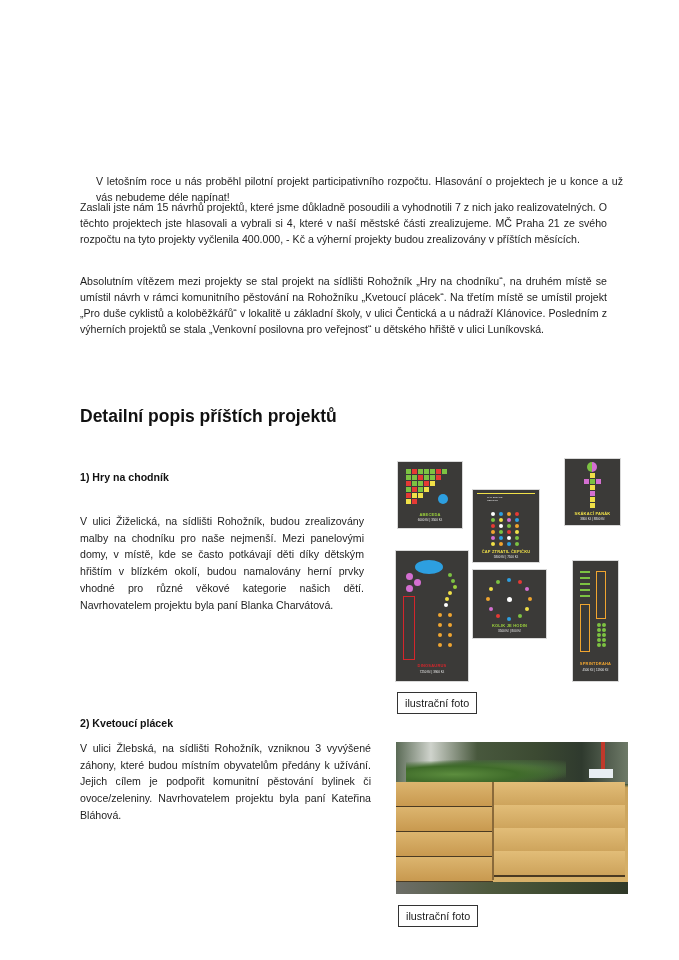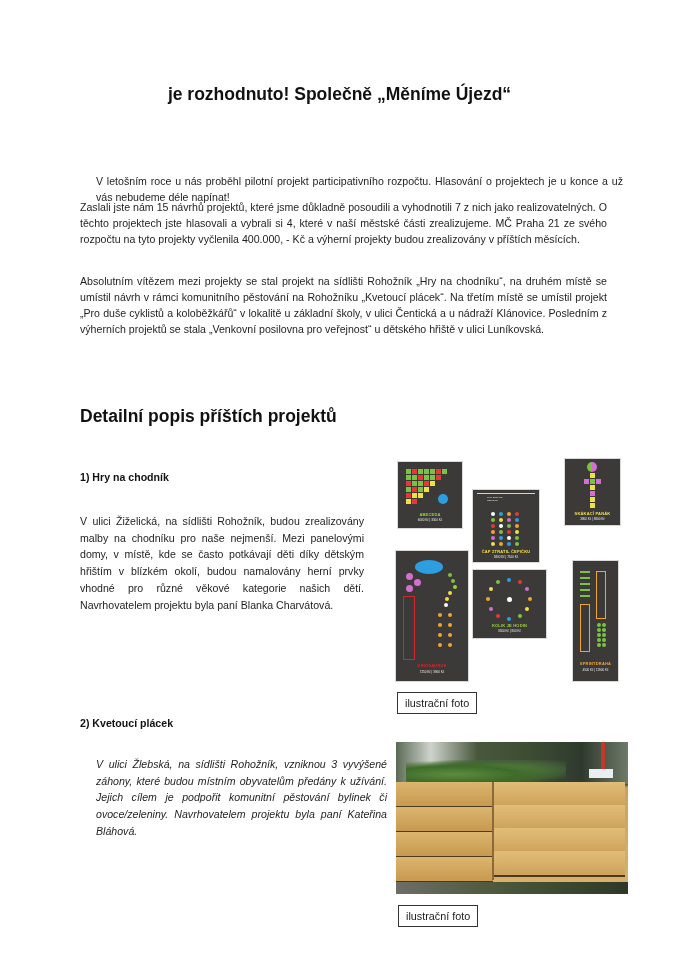--- a/index.html
+++ b/index.html
@@ -37,21 +37,20 @@
     .board.l { left: 0; width: 97px; background: linear-gradient(180deg, #dcb56f, #c8994f); }
     .board.r { left: 97px; width: 132px; background: linear-gradient(180deg, #e2bd78, #cda35b); }
     .photo .ground { position: absolute; left: 0; bottom: 0; width: 100%; height: 12px;
                      background: linear-gradient(90deg, #6d6e68, #4f5a3e 40%, #3d4a30 70%, #2f3828); }
     .corner { position: absolute; left: 96px; top: 40px; width: 2px; height: 98px; background: #8a6a3a; }
   </style>
 </head>
 <body>
 
 <div class="title">
-  <div>je rozhodnuto! Společně „Měníme Újezd“</div>
 </div>
 
 <p class="para" style="top:157px; margin:16px;">V letošním roce u nás proběhl pilotní projekt participativního rozpočtu. Hlasování o projektech je u konce a už vás nebudeme déle napínat!</p>
 <p class="para" style="top:199px; margin:0;">Zaslali jste nám 15 návrhů projektů, které jsme důkladně posoudili a vyhodnotili 7 z nich jako realizovatelných. O těchto projektech jste hlasovali a vybrali si 4, které v naší městské části zrealizujeme. MČ Praha 21 ze svého rozpočtu na tyto projekty vyčlenila 400.000, - Kč a výherní projekty budou zrealizovány v příštích měsících.</p>
 <p class="para" style="top:273px; margin:0;">Absolutním vítězem mezi projekty se stal projekt na sídlišti Rohožník „Hry na chodníku“, na druhém místě se umístil návrh v rámci komunitního pěstování na Rohožníku „Kvetoucí plácek“. Na třetím místě se umístil projekt „Pro duše cyklistů a koloběžkářů“ v lokalitě u základní školy, v ulici Čentická a u nádraží Klánovice. Posledním z výherních projektů se stala „Venkovní posilovna pro veřejnost“ u dětského hřiště v ulici Luníkovská.</p>
 
 <div class="h2">Detailní popis příštích projektů</div>
 
 <div class="h3" style="top:471px;">1) Hry na chodník</div>
 <p class="body-text" style="top:513px; width:284px; margin:0;">V ulici Žiželická, na sídlišti Rohožník, budou zrealizovány malby na chodníku pro naše nejmenší. Mezi panelovými domy, v místě, kde se často potkávají děti díky dětským hřištím v blízkém okolí, budou namalovány herní prvky vhodné pro různé věkové kategorie našich dětí. Navrhovatelem projektu byla paní Blanka Charvátová.</p>
@@ -198,21 +197,21 @@
     <div class="dot" style="left:24px;top:82px;background:#7cc242"></div>
       <div class="dot" style="left:29px;top:82px;background:#7cc242"></div>
     <div class="lbl" style="top: 100px; color: rgb(240, 165, 48);">SPRINTDRAHA</div>
     <div class="price" style="top:107px;">4500 Kč | 11900 Kč</div>
   </div>
 </div>
 
 <div class="caption" style="left:397px; top:692px;">ilustrační foto</div>
 
 <div class="h3" style="top:717px;">2) Kvetoucí plácek</div>
-<p class="body-text" style="top:740px; width:291px; margin:16px;font-style:italic;">V ulici Žlebská, na sídlišti Rohožník, vzniknou 3 vyvýšené záhony, které budou místním obyvatelům předány k užívání. Jejich cílem je podpořit komunitní pěstování bylinek či ovoce/zeleniny. Navrhovatelem projektu byla paní Kateřina Bláhová.</p>
+<p class="body-text" style="top:740px; width:291px; margin:0;">V ulici Žlebská, na sídlišti Rohožník, vzniknou 3 vyvýšené záhony, které budou místním obyvatelům předány k užívání. Jejich cílem je podpořit komunitní pěstování bylinek či ovoce/zeleniny. Navrhovatelem projektu byla paní Kateřina Bláhová.</p>
 
 <div class="photo">
   <div class="bg"></div>
   <div class="plants"></div>
   <div class="pole"></div>
   <div class="sign"></div>
   <div class="board l" style="top:40px;"></div>
   <div class="board r" style="top:40px;"></div>
   <div class="board l" style="top:65px;"></div>
   <div class="board r" style="top:63px;"></div>

